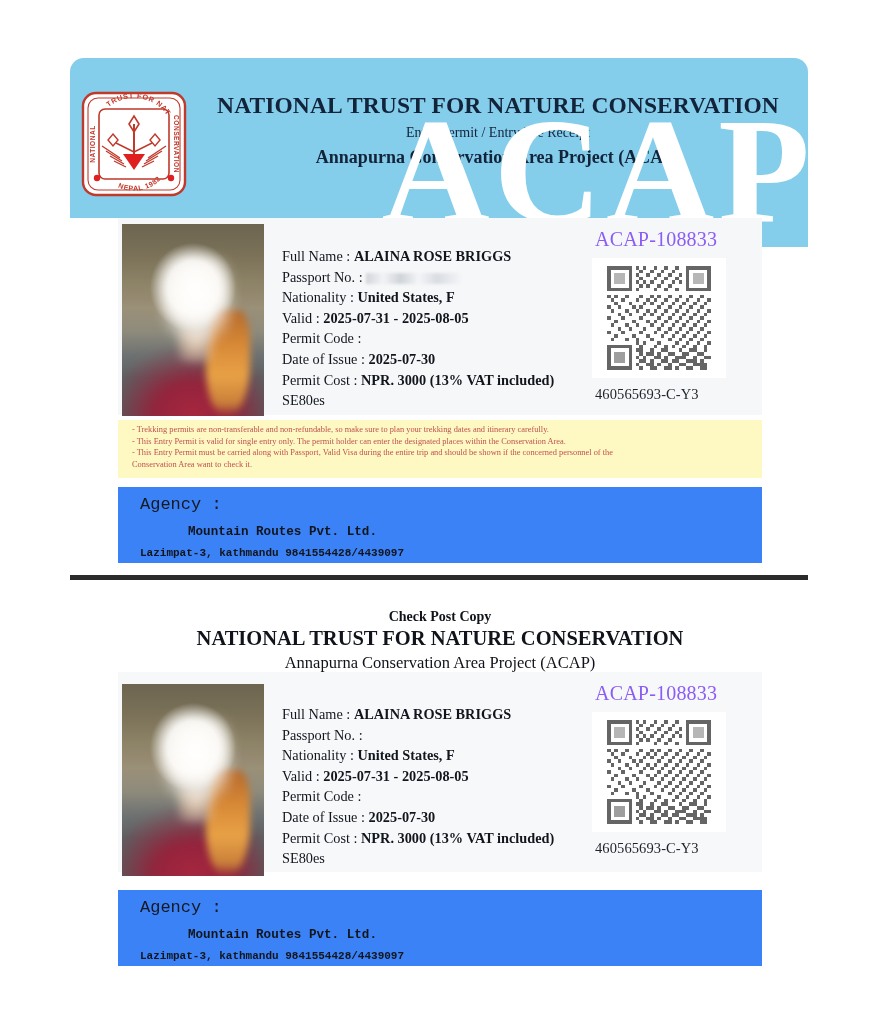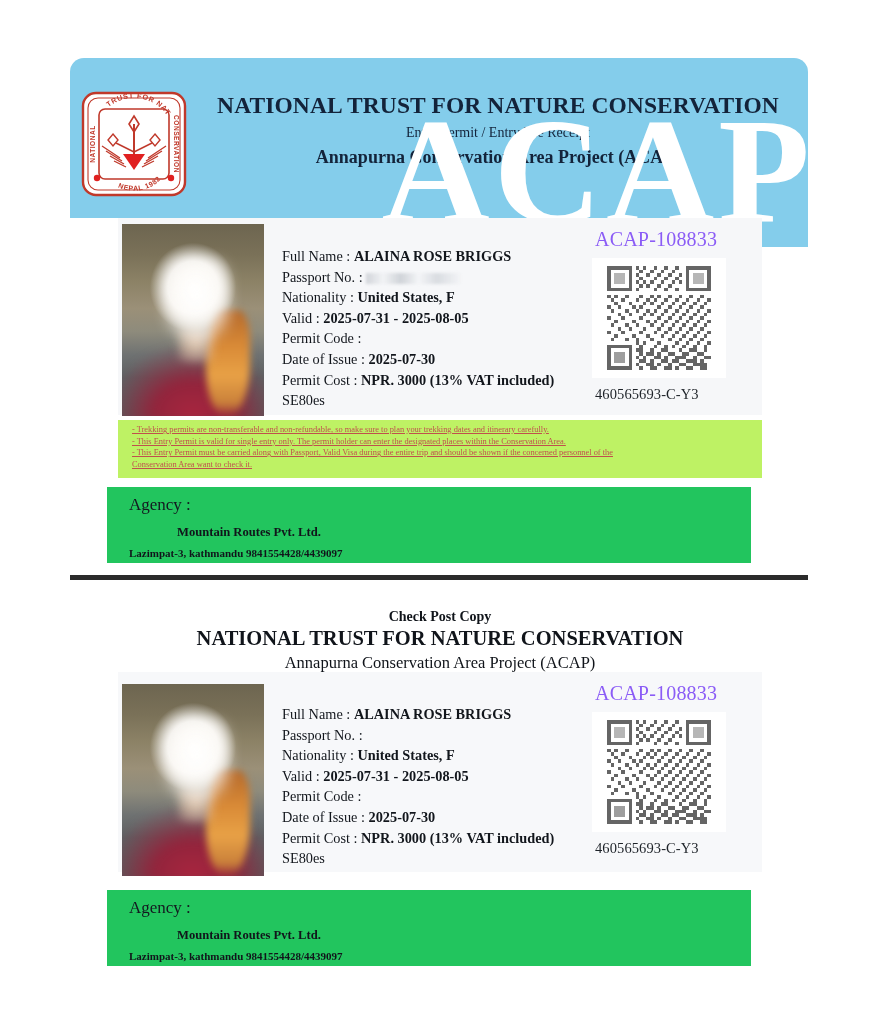--- a/index.html
+++ b/index.html
@@ -131,29 +131,29 @@
     display: flex; align-items: center; justify-content: center;
   }
   .qr-img { width: 108px; height: 104px; opacity: .72; }
   .qr-block .serial {
     font-size: 14.5px; color: #1d2228; letter-spacing: .1px;
     margin-top: 8px; padding-left: 3px;
   }
 
   .terms {
     position: absolute; left: 118px; top: 420px;
-    width: 644px; height: 58px; background: #bef264;
+    width: 644px; height: 58px; background: #fef9c3;
     padding: 4px 14px 0 14px;
-    color: #c0504d; font-size: 8.4px; line-height: 11.6px; text-decoration: underline;
+    color: #c0504d; font-size: 8.4px; line-height: 11.6px;
   }
   .terms p { margin: 0; }
 
   .agency {
-    position: absolute; left: 107px; top: 487px;
-    width: 644px; height: 76px; background: #22c55e;
+    position: absolute; left: 118px; top: 487px;
+    width: 644px; height: 76px; background: #3b82f6; font-family: Liberation Mono, monospace;
   }
   .agency-title {
     position: absolute; left: 22px; top: 8px;
     font-size: 17px; color: #141820;
   }
   .agency-name {
     position: absolute; left: 70px; top: 38px;
     font-size: 12.6px; font-weight: bold; color: #11151b;
   }
   .agency-addr {

